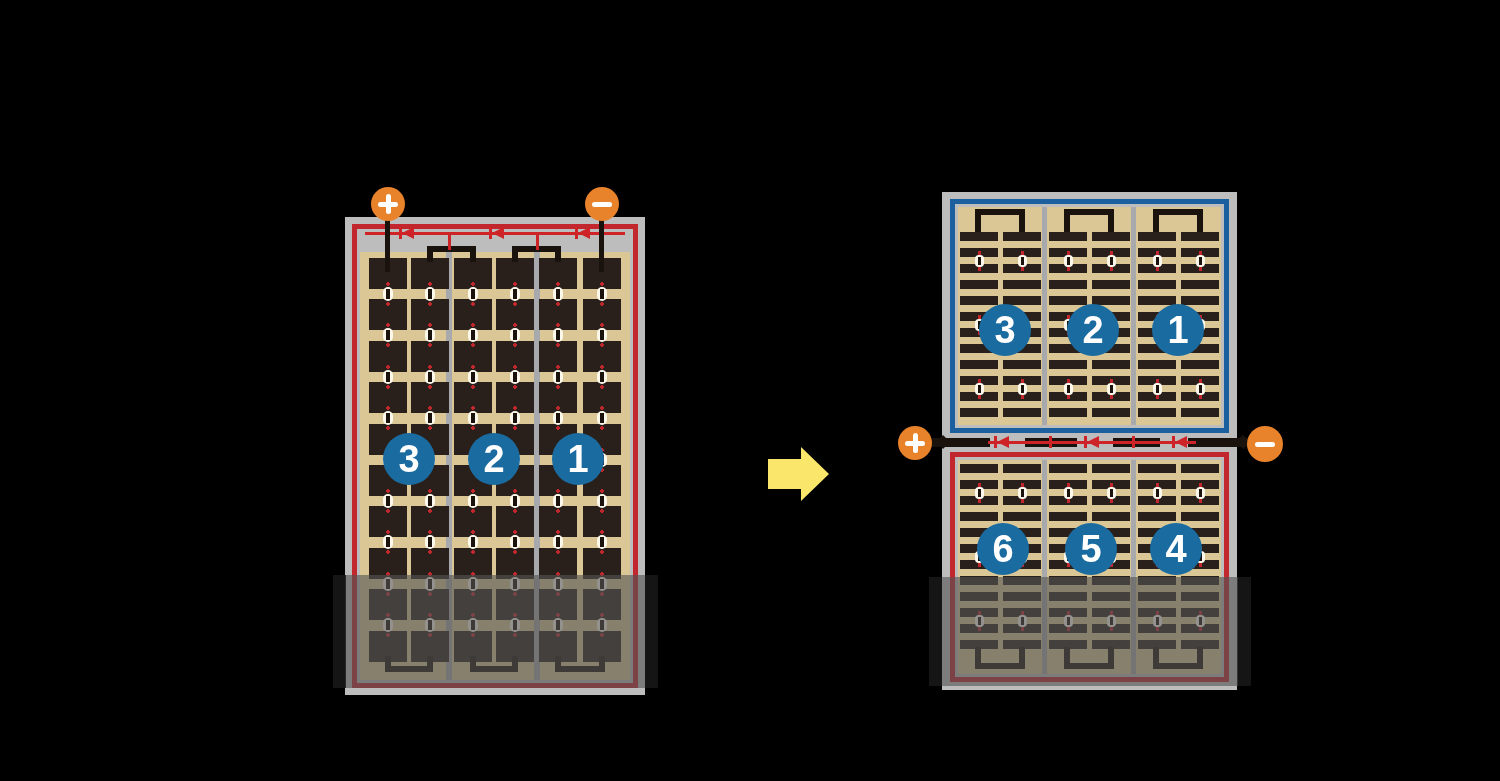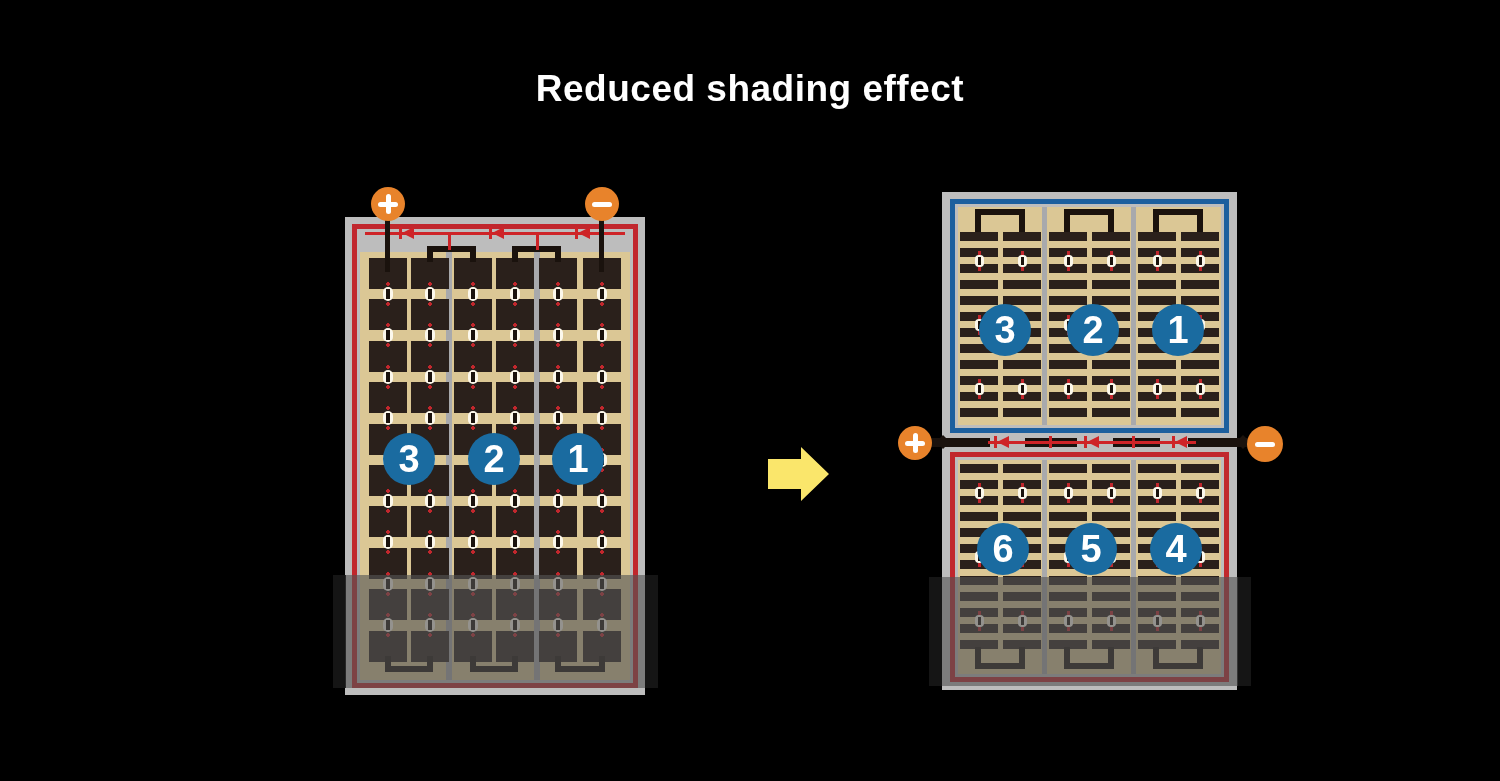--- a/index.html
+++ b/index.html
@@ -82,21 +82,20 @@
     box-shadow: inset 13px 0 0 rgba(10,10,10,0.72), inset -13px 0 0 rgba(10,10,10,0.72); }
 
   
   .arrow-svg { position:absolute; }
 </style>
 </head>
 <body>
 
 <div class="stage">
 
-  <h1 class="title">Reduced shading effect</h1>
 
   <div class="frame" style="left:345px; top:217px; width:300px; height:478px;">
     <div class="border-rect" style="left:7px; top:7px; right:7px; bottom:7px; border:5px solid #C1272D;"></div>
     <div class="interior" id="left-interior" style="left:15px; top:35px; width:270px; height:428px;">
         <div class="sepv" style="left: 86px; width: 6px;"></div>
         <div class="sepv" style="left: 174px; width: 6px;"></div>
         <div class="cell" style="left: 9px; top: 6px; width: 38px; height: 31px;"></div>
         <div class="cell" style="left: 51px; top: 6px; width: 38px; height: 31px;"></div>
         <div class="cell" style="left: 94px; top: 6px; width: 38px; height: 31px;"></div>
         <div class="cell" style="left: 136px; top: 6px; width: 38px; height: 31px;"></div>

